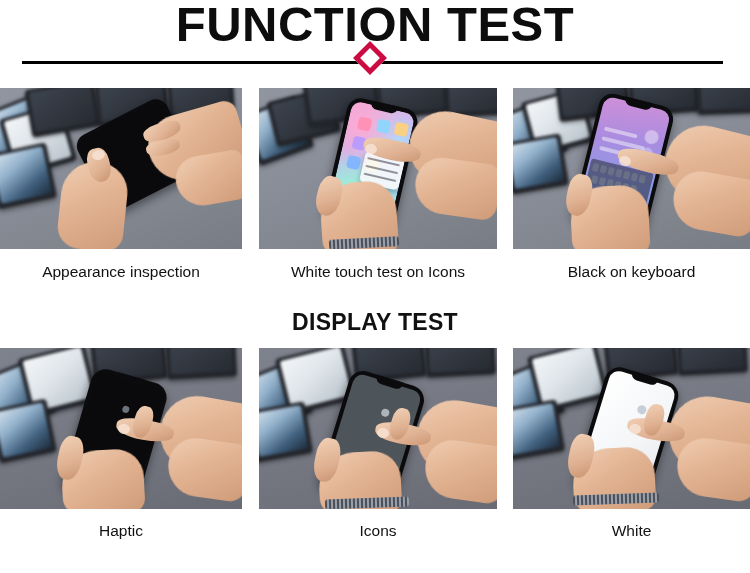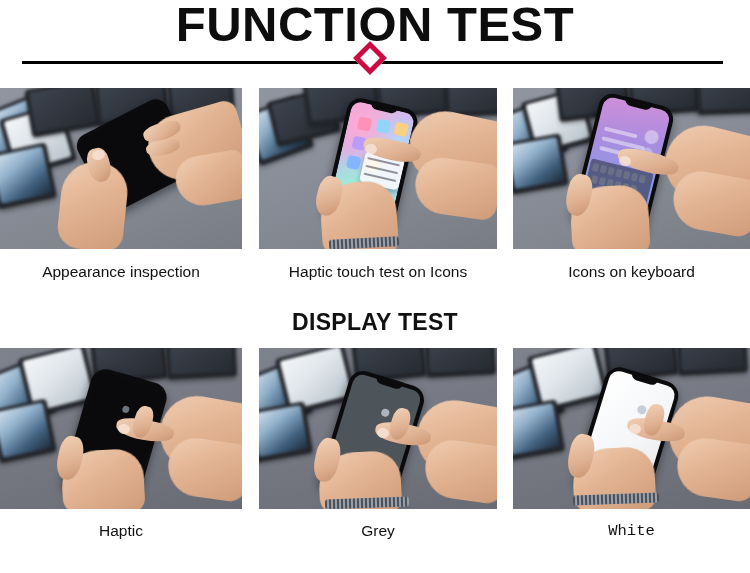--- a/index.html
+++ b/index.html
@@ -316,21 +316,21 @@
     <div class="hand" style="left:150px; top:26px; width:98px; height:72px; border-radius:46px 24px 26px 46px; transform:rotate(12deg);"></div>
     <div class="finger" style="left:104px; top:52px; width:58px; height:20px; transform:rotate(12deg);"></div>
     <div class="nail" style="left:106px; top:56px; width:12px; height:10px; transform:rotate(12deg);"></div>
     <div class="hand" style="left:156px; top:72px; width:84px; height:56px; border-radius:36px 18px 20px 40px; transform:rotate(8deg);"></div>
 
     <div class="hand" style="left:62px; top:94px; width:76px; height:74px; border-radius:36px 30px 14px 18px; transform:rotate(-4deg);"></div>
     <div class="finger" style="left:58px; top:88px; width:24px; height:40px; transform:rotate(14deg);"></div>
     <div class="wrist-band" style="left:70px; top:150px; width:70px; height:10px; transform:rotate(-3deg);"></div>
   </div>
 </div>
-<div class="caption" style="left:259px; top:262px; width:238px;">Haptic touch test on Icons</div>
+<div class="caption" style="left:259px; top:262px; width:238px;">White touch test on Icons</div>
 
 <div class="cell" style="left:513px; top:88px; width:237px; height:161px;">
   <div class="photo">
     <div class="desk"></div>
 
     <div class="bg-unit" style="left:-14px; top:18px; width:62px; height:56px; transform:rotate(-20deg);">
         <div class="screen"></div>
       </div>
     <div class="bg-unit white-unit" style="left:14px; top:6px; width:62px; height:56px; transform:rotate(-15deg);">
         <div class="screen"></div>
@@ -385,21 +385,21 @@
 
     <div class="hand" style="left:152px; top:40px; width:96px; height:76px; border-radius:44px 22px 26px 44px; transform:rotate(14deg);"></div>
     <div class="finger" style="left:104px; top:64px; width:62px; height:20px; transform:rotate(14deg);"></div>
     <div class="nail" style="left:106px; top:68px; width:12px; height:10px; transform:rotate(14deg);"></div>
     <div class="hand" style="left:160px; top:86px; width:84px; height:58px; border-radius:34px 18px 20px 38px; transform:rotate(10deg);"></div>
 
     <div class="hand" style="left:58px; top:98px; width:78px; height:70px; border-radius:34px 28px 14px 18px; transform:rotate(-3deg);"></div>
     <div class="finger" style="left:54px; top:86px; width:24px; height:42px; transform:rotate(12deg);"></div>
   </div>
 </div>
-<div class="caption" style="left:513px; top:262px; width:237px;">Icons on keyboard</div>
+<div class="caption" style="left:513px; top:262px; width:237px;">Black on keyboard</div>
 
 <div class="section-title">DISPLAY TEST</div>
 
 <div class="cell" style="left:0px; top:348px; width:242px; height:161px;">
   <div class="photo">
     <div class="desk dark"></div>
 
     <div class="bg-unit" style="left:-12px; top:18px; width:60px; height:58px; transform:rotate(-22deg);">
         <div class="screen"></div>
       </div>
@@ -466,21 +466,21 @@
     <div class="finger" style="left:116px; top:76px; width:56px; height:20px; transform:rotate(10deg);"></div>
     <div class="nail" style="left:118px; top:80px; width:12px; height:10px; transform:rotate(10deg);"></div>
     <div class="hand" style="left:166px; top:94px; width:80px; height:58px; border-radius:34px 18px 20px 38px; transform:rotate(8deg);"></div>
 
     <div class="hand" style="left:60px; top:104px; width:82px; height:62px; border-radius:36px 28px 14px 18px; transform:rotate(-3deg);"></div>
     <div class="finger" style="left:56px; top:90px; width:24px; height:44px; transform:rotate(12deg);"></div>
     <div class="finger" style="left:132px; top:60px; width:18px; height:32px; transform:rotate(16deg);"></div>
     <div class="wrist-band" style="left:66px; top:150px; width:84px; height:10px; transform:rotate(-2deg);"></div>
   </div>
 </div>
-<div class="caption" style="left:259px; top:521px; width:238px;">Grey</div>
+<div class="caption" style="left:259px; top:521px; width:238px;">Icons</div>
 
 <div class="cell" style="left:513px; top:348px; width:237px; height:161px;">
   <div class="photo">
     <div class="desk dark"></div>
 
     <div class="bg-unit" style="left:-14px; top:20px; width:58px; height:56px; transform:rotate(-22deg);">
         <div class="screen"></div>
       </div>
     <div class="bg-unit white-unit" style="left:20px; top:0px; width:70px; height:58px; transform:rotate(-14deg);">
         <div class="screen"></div>
@@ -506,13 +506,13 @@
     <div class="finger" style="left:114px; top:72px; width:58px; height:20px; transform:rotate(10deg);"></div>
     <div class="nail" style="left:116px; top:76px; width:12px; height:10px; transform:rotate(10deg);"></div>
     <div class="hand" style="left:164px; top:92px; width:80px; height:58px; border-radius:34px 18px 20px 38px; transform:rotate(8deg);"></div>
 
     <div class="hand" style="left:60px; top:100px; width:82px; height:64px; border-radius:36px 28px 14px 18px; transform:rotate(-3deg);"></div>
     <div class="finger" style="left:56px; top:86px; width:24px; height:44px; transform:rotate(12deg);"></div>
     <div class="finger" style="left:132px; top:56px; width:18px; height:32px; transform:rotate(16deg);"></div>
     <div class="wrist-band" style="left:60px; top:146px; width:86px; height:10px; transform:rotate(-2deg);"></div>
   </div>
 </div>
-<div class="caption" style="left:513px; top:521px; width:237px;font-family:Liberation Mono, monospace;">White</div>
+<div class="caption" style="left:513px; top:521px; width:237px;">White</div>
 
 </body></html>

